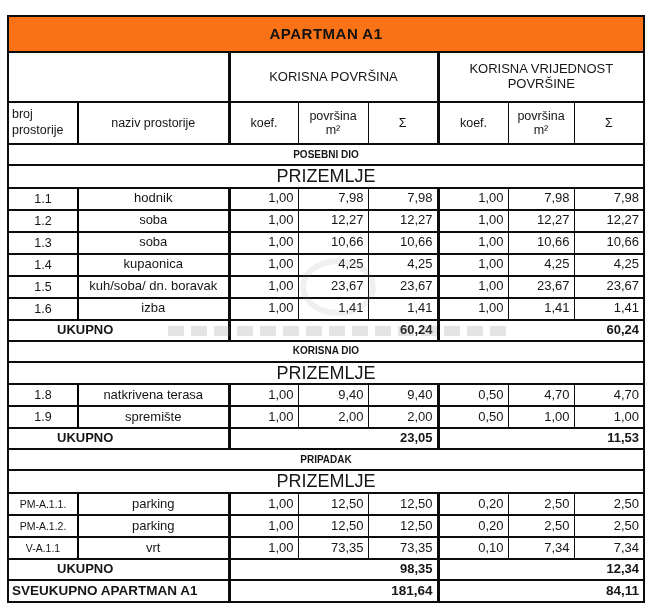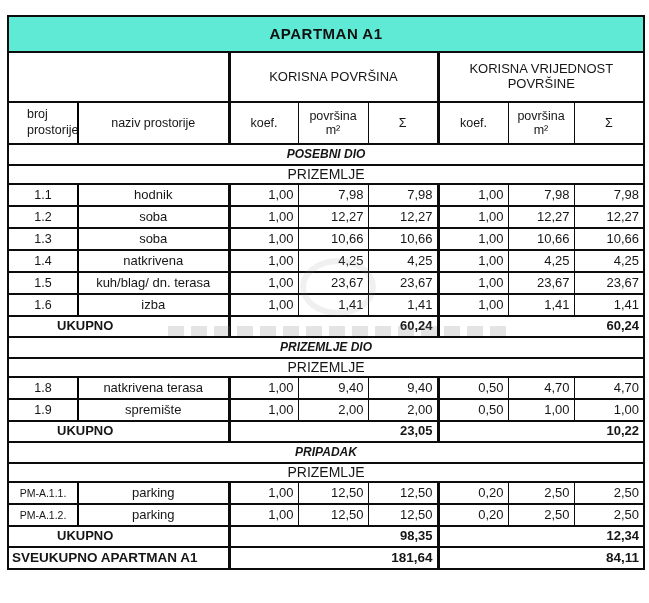--- a/index.html
+++ b/index.html
@@ -45,33 +45,33 @@
     height: 34px;
     background: #fe0000;
     font-weight: bold;
     font-size: 15px;
     letter-spacing: 0.5px;
     color: #111;
     border: 2px solid #0c0c0c;
   }
   .r-group td { height: 48px; font-size: 13px; }
   .r-colhead td { height: 40px; font-size: 12.5px; }
-  .r-section td { height: 19px; font-weight: bold; font-size: 12px; font-style: italic; }
-  .r-floor td { height: 17px; font-size: 14px; }
+  .r-section td { height: 19px; font-weight: bold; font-size: 10px; }
+  .r-floor td { height: 17px; font-size: 18px; }
   .r-data td { height: 20px; }
   .r-total td { height: 19px; font-weight: bold; padding-left: 48px; }
   .r-grand td { height: 20px; font-weight: bold; font-size: 13.5px; }
 
   .c-id { font-size: 12.5px; margin-top: 40px; }
   .c-id.small { font-size: 10.5px; }
   .c-num { text-align: right; padding-right: 4px; }
   .c-label { text-align: left; padding-left: 3px; }
   .h-broj {
     text-align: left;
-    padding-left: 18px;
+    padding-left: 3px;
     font-size: 9.5px;
     line-height: 1.25;
   }
   .prewrap { white-space: pre-line; }
   .h-sigma { font-size: 15px; }
 
   
   .wm-ring {
     position: absolute;
     left: 300px; top: 258px;
@@ -101,21 +101,21 @@
       <col style="width:69px">
         <col style="width:70px">
         <col style="width:70px">
       <col style="width:70px">
         <col style="width:66px">
         <col style="width:70px">
     </colgroup>
 
     <tbody>
         <tr class="r-banner">
-      <td colspan="8" style="background: #5eead4;">APARTMAN A1</td>
+      <td colspan="8" style="background: #f97316;">APARTMAN A1</td>
     </tr>
 
     <tr class="r-group">
       <td colspan="2"></td>
       <td colspan="3" class="vmajor">KORISNA POVRŠINA</td>
       <td colspan="3" class="vmajor">KORISNA VRIJEDNOST POVRŠINE</td>
     </tr>
 
     <tr class="r-colhead">
       <td class="h-broj prewrap">broj
@@ -163,31 +163,31 @@
       <td class="vname">soba</td>
       <td class="c-num vmajor">1,00</td>
       <td class="c-num">10,66</td>
       <td class="c-num">10,66</td>
       <td class="c-num vmajor">1,00</td>
       <td class="c-num">10,66</td>
       <td class="c-num">10,66</td>
     </tr>
     <tr class="r-data">
       <td class="c-id">1.4</td>
-      <td class="vname">natkrivena</td>
+      <td class="vname">kupaonica</td>
       <td class="c-num vmajor">1,00</td>
       <td class="c-num">4,25</td>
       <td class="c-num">4,25</td>
       <td class="c-num vmajor">1,00</td>
       <td class="c-num">4,25</td>
       <td class="c-num">4,25</td>
     </tr>
     <tr class="r-data">
       <td class="c-id">1.5</td>
-      <td class="vname">kuh/blag/ dn. terasa</td>
+      <td class="vname">kuh/soba/ dn. boravak</td>
       <td class="c-num vmajor">1,00</td>
       <td class="c-num">23,67</td>
       <td class="c-num">23,67</td>
       <td class="c-num vmajor">1,00</td>
       <td class="c-num">23,67</td>
       <td class="c-num">23,67</td>
     </tr>
     <tr class="r-data">
       <td class="c-id">1.6</td>
       <td class="vname">izba</td>
@@ -198,21 +198,21 @@
       <td class="c-num">1,41</td>
       <td class="c-num">1,41</td>
     </tr>
     <tr class="r-total">
       <td colspan="2" class="c-label">UKUPNO</td>
       <td colspan="3" class="c-num vmajor">60,24</td>
       <td colspan="3" class="c-num vmajor">60,24</td>
     </tr>
 
     <tr class="r-section">
-          <td colspan="8">PRIZEMLJE DIO</td>
+          <td colspan="8">KORISNA DIO</td>
         </tr>
     <tr class="r-floor">
           <td colspan="8">PRIZEMLJE</td>
         </tr>
 
     <tr class="r-data">
       <td class="c-id">1.8</td>
       <td class="vname">natkrivena terasa</td>
       <td class="c-num vmajor">1,00</td>
       <td class="c-num">9,40</td>
@@ -227,21 +227,21 @@
       <td class="c-num vmajor">1,00</td>
       <td class="c-num">2,00</td>
       <td class="c-num">2,00</td>
       <td class="c-num vmajor">0,50</td>
       <td class="c-num">1,00</td>
       <td class="c-num">1,00</td>
     </tr>
     <tr class="r-total">
       <td colspan="2" class="c-label">UKUPNO</td>
       <td colspan="3" class="c-num vmajor">23,05</td>
-      <td colspan="3" class="c-num vmajor">10,22</td>
+      <td colspan="3" class="c-num vmajor">11,53</td>
     </tr>
 
     <tr class="r-section">
           <td colspan="8">PRIPADAK</td>
         </tr>
     <tr class="r-floor">
           <td colspan="8">PRIZEMLJE</td>
         </tr>
 
     <tr class="r-data">
@@ -256,20 +256,30 @@
     </tr>
     <tr class="r-data">
       <td class="c-id small">PM-A.1.2.</td>
       <td class="vname">parking</td>
       <td class="c-num vmajor">1,00</td>
       <td class="c-num">12,50</td>
       <td class="c-num">12,50</td>
       <td class="c-num vmajor">0,20</td>
       <td class="c-num">2,50</td>
       <td class="c-num">2,50</td>
+    </tr>
+    <tr class="r-data">
+      <td class="c-id small">V-A.1.1</td>
+      <td class="vname">vrt</td>
+      <td class="c-num vmajor">1,00</td>
+      <td class="c-num">73,35</td>
+      <td class="c-num">73,35</td>
+      <td class="c-num vmajor">0,10</td>
+      <td class="c-num">7,34</td>
+      <td class="c-num">7,34</td>
     </tr>
     <tr class="r-total">
       <td colspan="2" class="c-label">UKUPNO</td>
       <td colspan="3" class="c-num vmajor">98,35</td>
       <td colspan="3" class="c-num vmajor">12,34</td>
     </tr>
 
     <tr class="r-grand">
       <td colspan="2" class="c-label">SVEUKUPNO APARTMAN A1</td>
       <td colspan="3" class="c-num vmajor">181,64</td>

